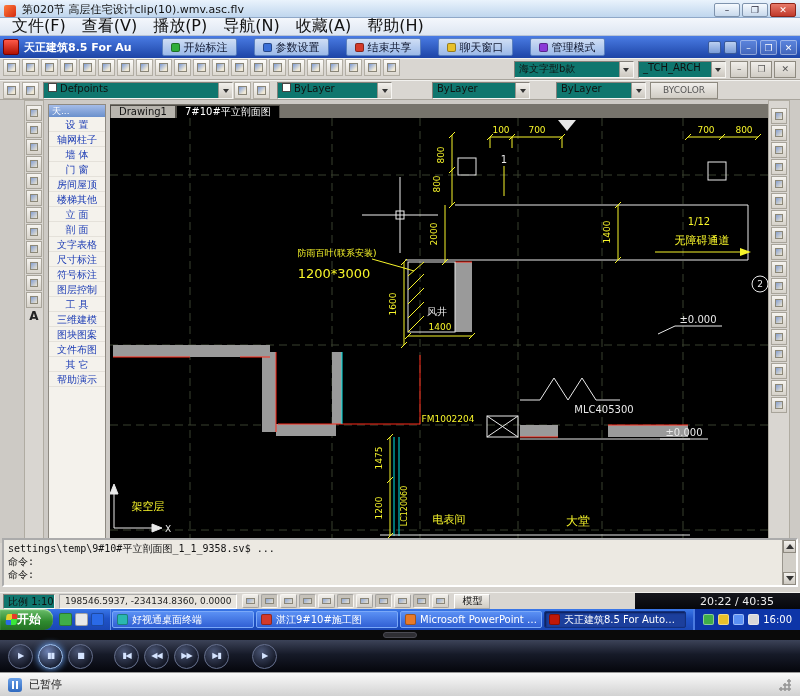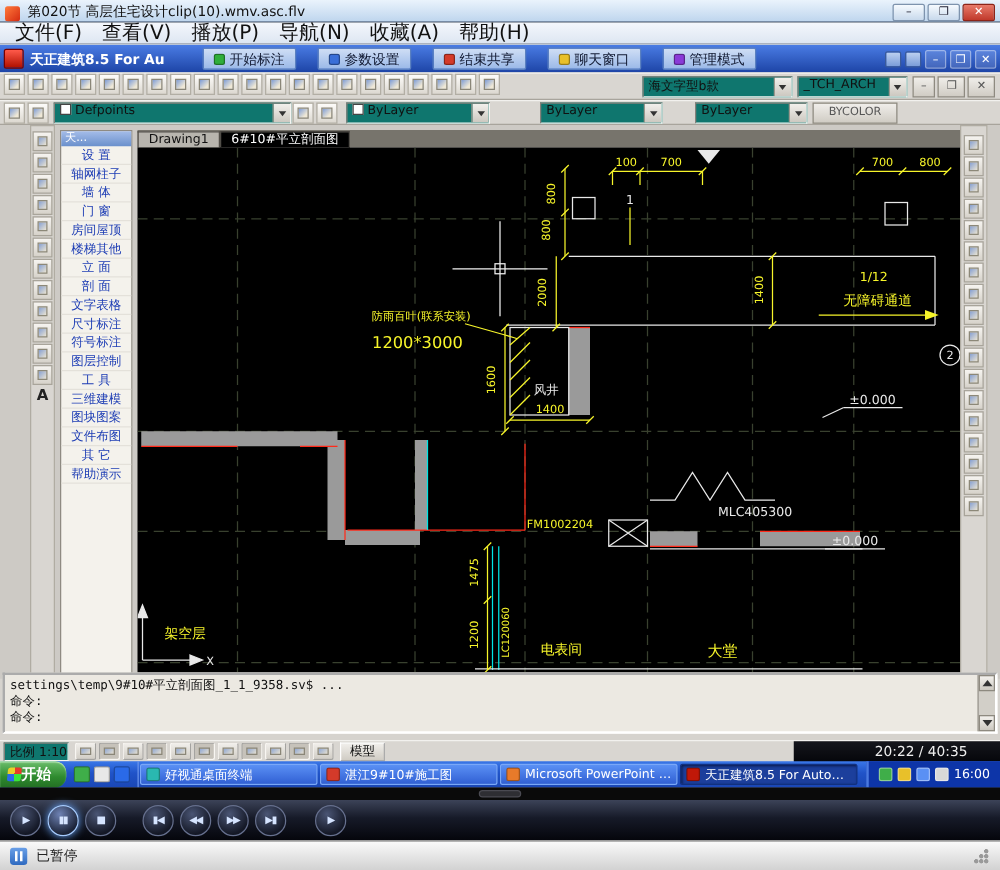--- a/index.html
+++ b/index.html
@@ -235,21 +235,21 @@
             <div class="side-item">三维建模</div>
             <div class="side-item">图块图案</div>
             <div class="side-item">文件布图</div>
             <div class="side-item">其 它</div>
             <div class="side-item">帮助演示</div>
           </div>
       </div>
 
       <div class="abs tabs">
         <span class="tab inactive">Drawing1</span>
-        <span class="tab active">6#10#平立剖面图</span>
+        <span class="tab active">7#10#平立剖面图</span>
       </div>
 
       <div class="abs canvas">
         <svg width="658" height="420" viewBox="0 0 658 420">
           <g stroke="#39412f" stroke-width="1" stroke-dasharray="8 5">
             <line x1="80" y1="0" x2="80" y2="420"></line>
               <line x1="222" y1="0" x2="222" y2="420"></line>
             <line x1="310" y1="0" x2="310" y2="420"></line>
               <line x1="408" y1="0" x2="408" y2="420"></line>
             <line x1="492" y1="0" x2="492" y2="420"></line>
@@ -423,20 +423,21 @@
         <span class="scr-btn up"></span>
         <span class="scr-btn down"></span>
       </div>
     </div>
 
     <div class="abs statusbar">
       <span class="combo" style="width:52px;height:15px">
           <span>比例 1:100</span>
           <span class="arrow"></span>
         </span>
+      <span class="coords">198546.5937, -234134.8360, 0.0000</span>
       <span class="toggles">
           <span class="toggle-btn"></span>
           <span class="toggle-btn"></span>
           <span class="toggle-btn"></span>
           <span class="toggle-btn"></span>
           <span class="toggle-btn"></span>
           <span class="toggle-btn"></span>
           <span class="toggle-btn"></span>
           <span class="toggle-btn"></span>
           <span class="toggle-btn"></span>

